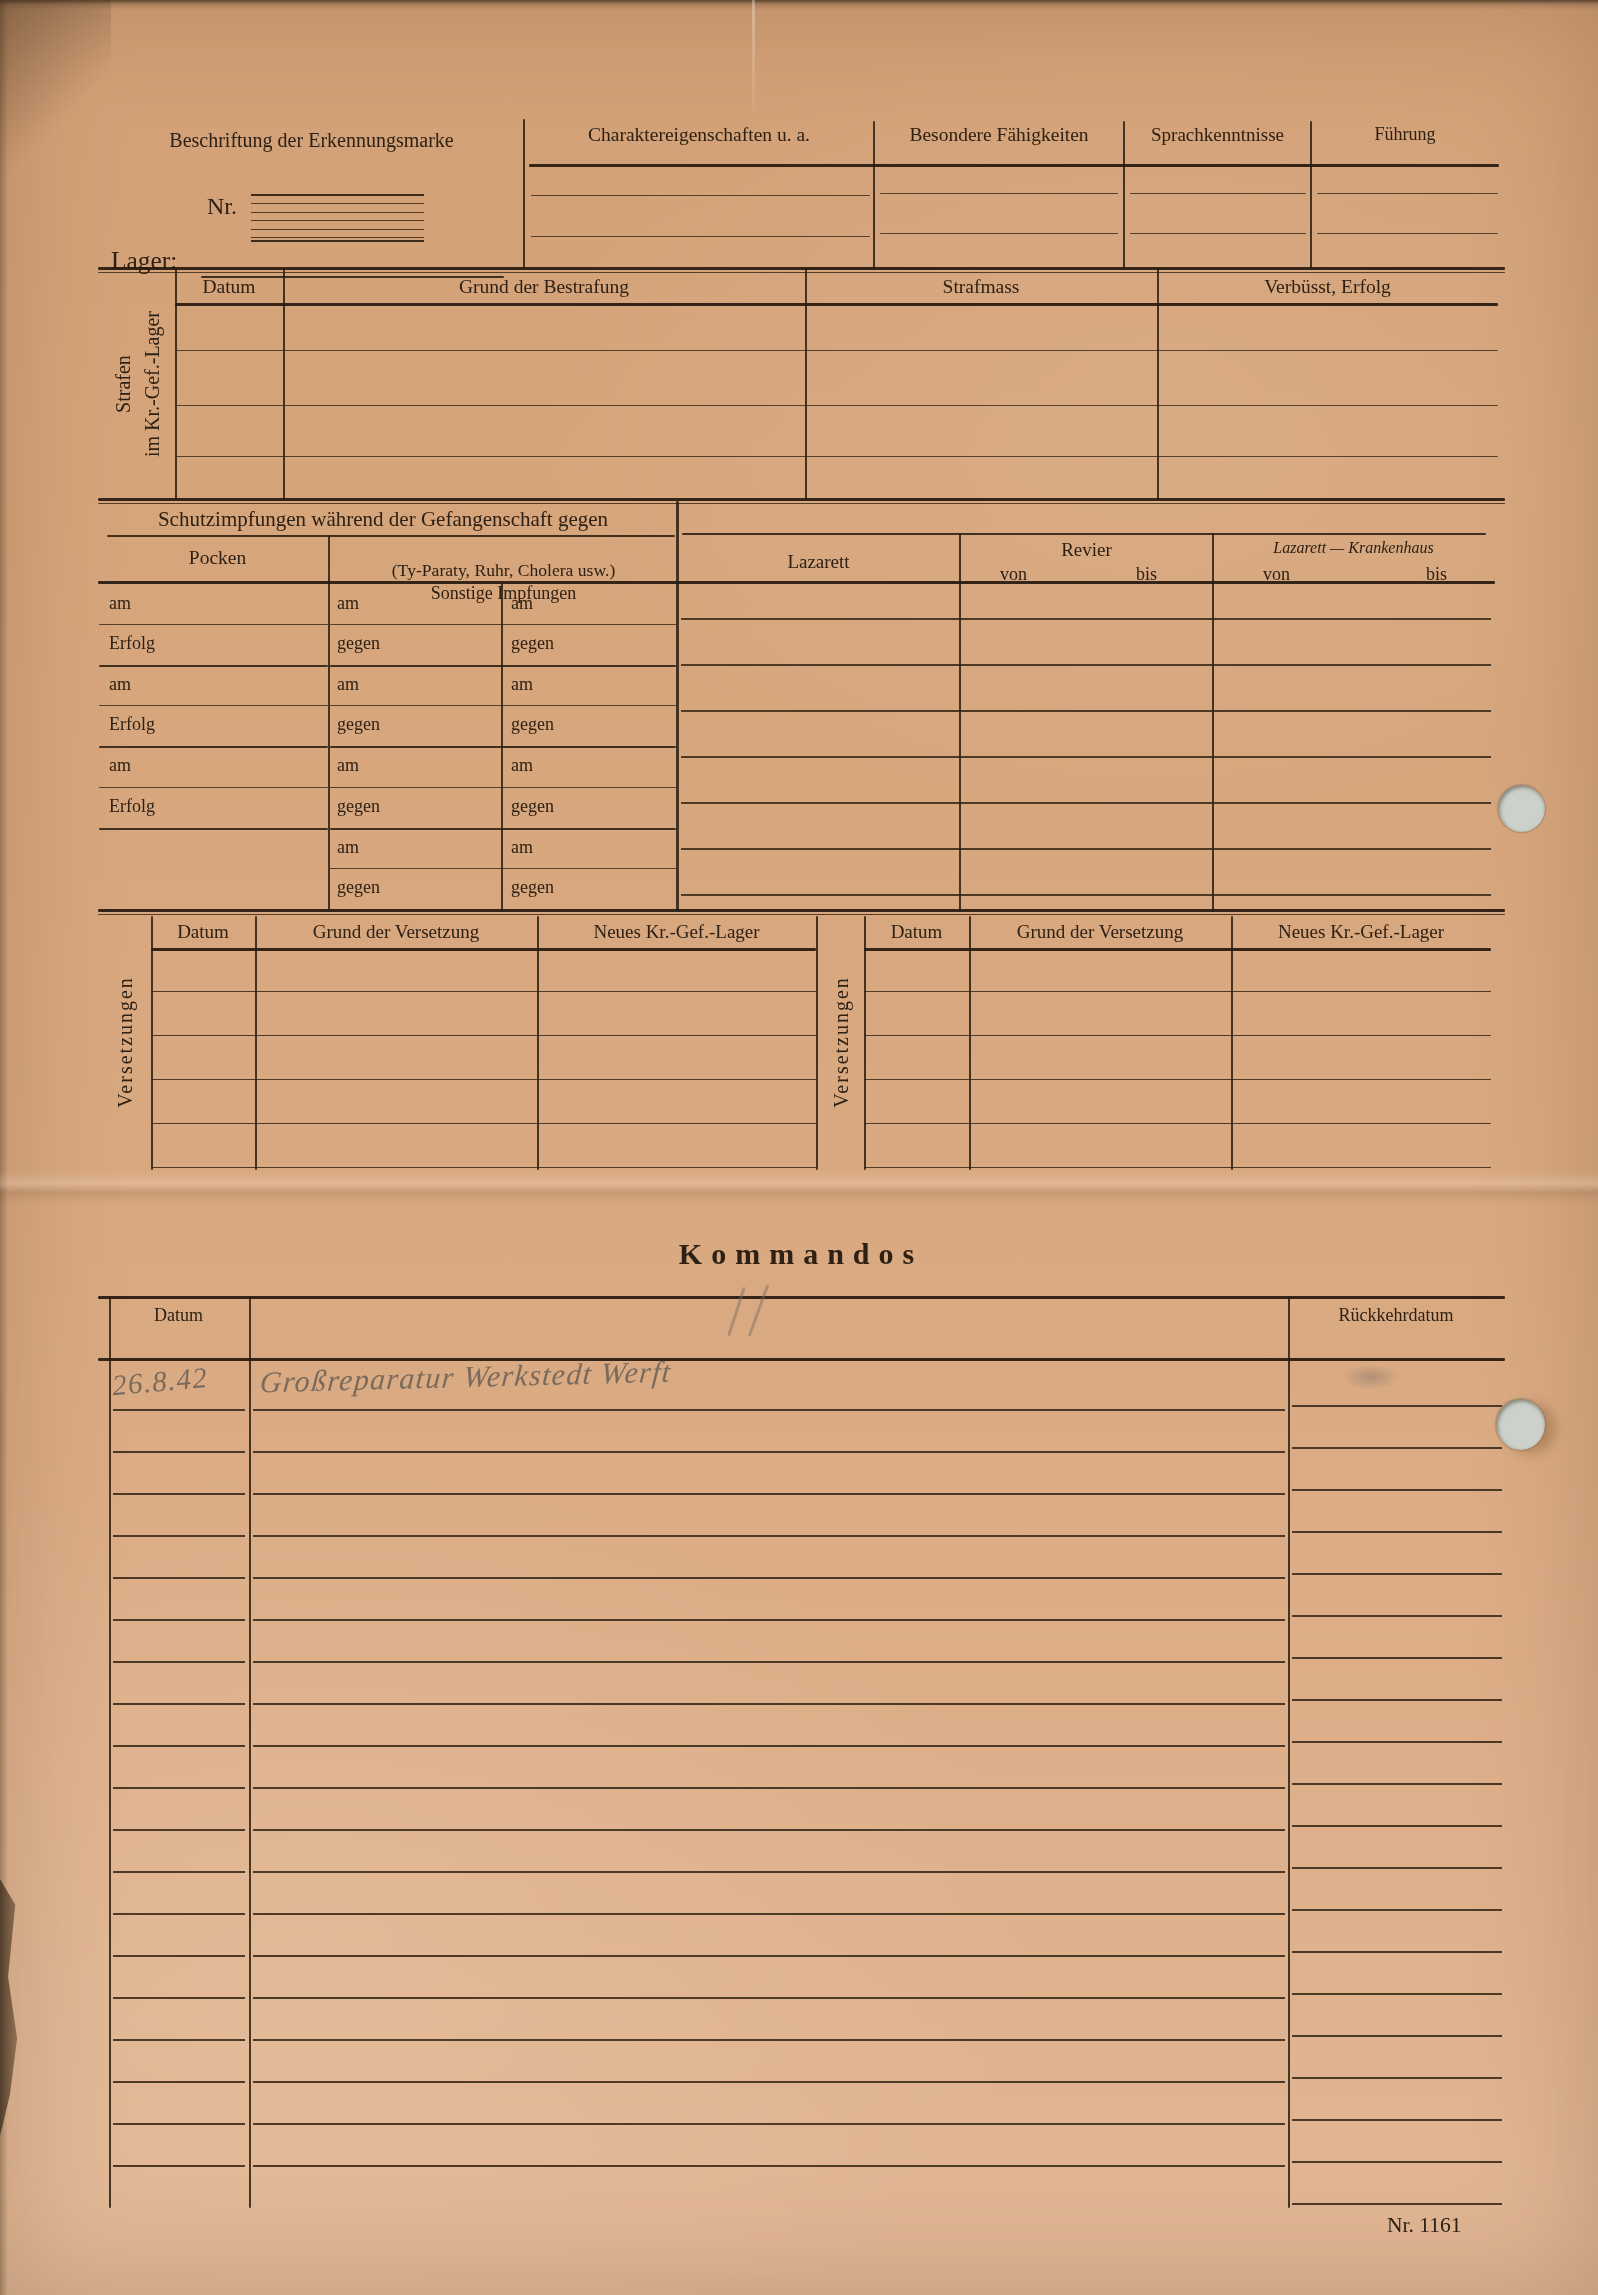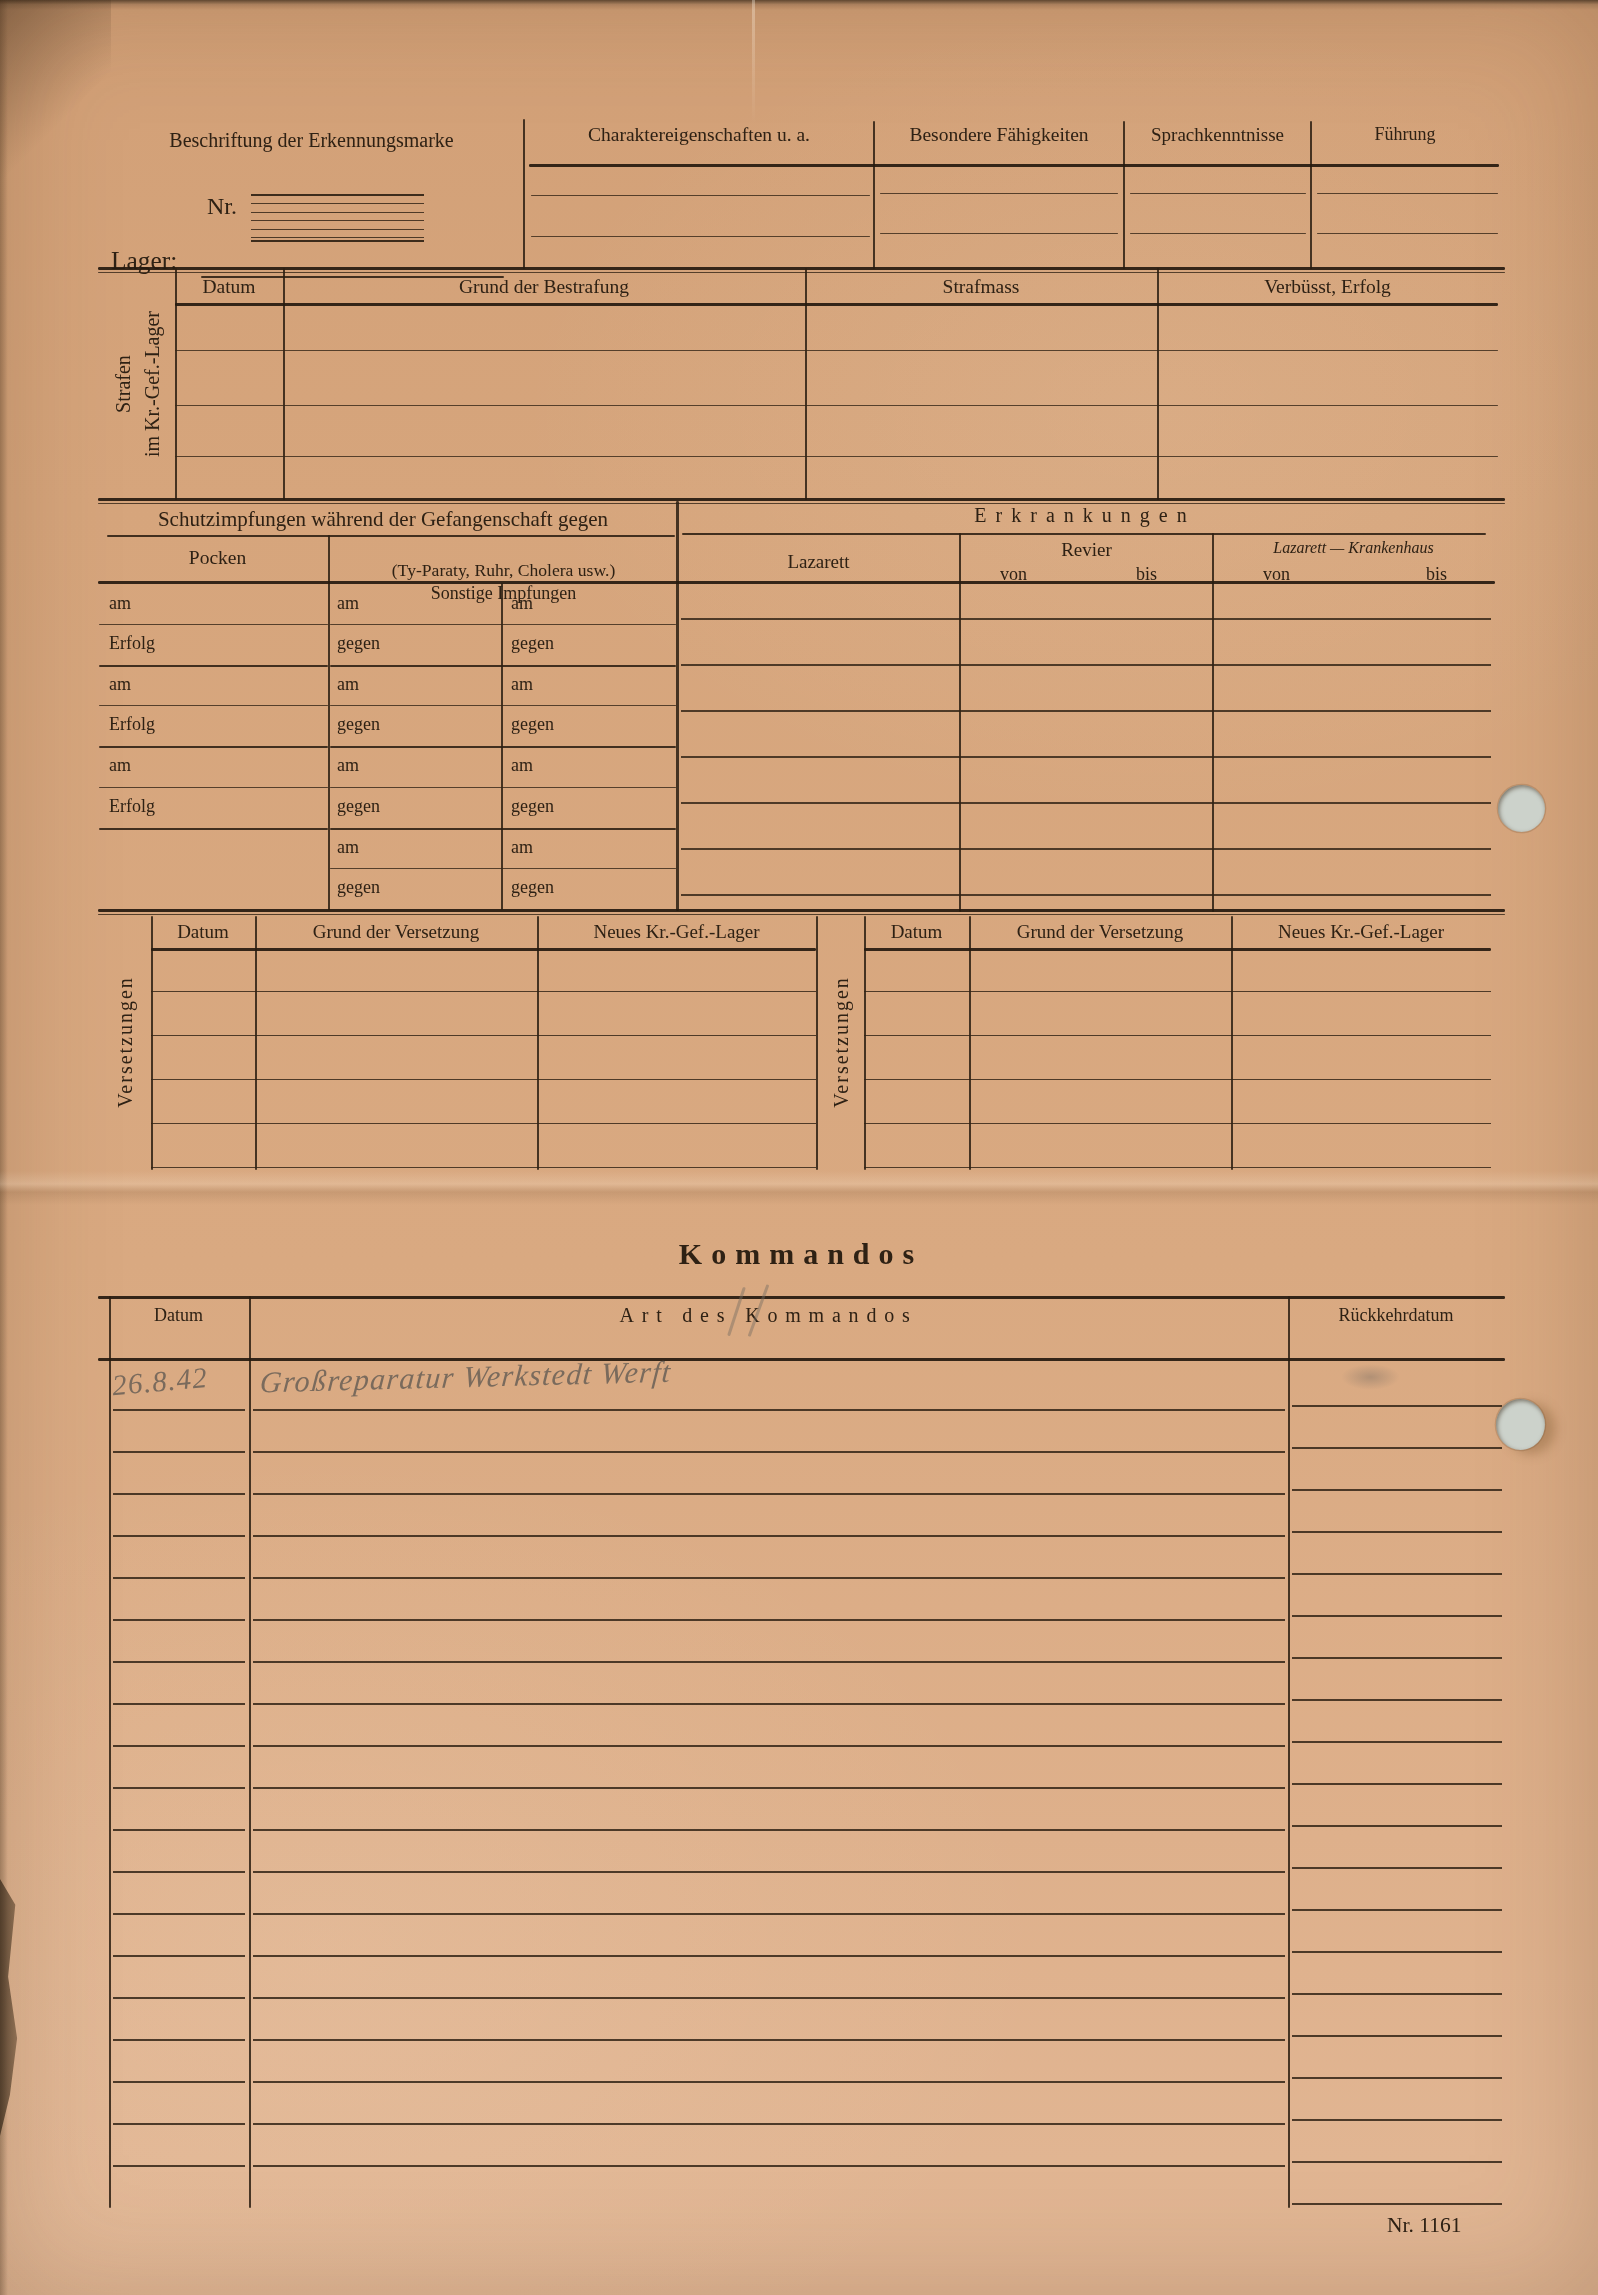--- a/index.html
+++ b/index.html
@@ -105,21 +105,20 @@
   <div class="hl thin" style="left:175px;top:350px;width:1323px;"></div>
   <div class="hl thin" style="left:175px;top:405px;width:1323px;"></div>
   <div class="hl thin" style="left:175px;top:456px;width:1323px;"></div>
 
   <div class="hl thick" style="left:98px;top:498px;width:1407px;"></div>
   <div class="hl thin" style="left:98px;top:503px;width:1407px;"></div>
 
   <div class="txt ctr" style="left:99px;top:507px;width:568px;font-size:21px;">Schutzimpfungen während der Gefangenschaft gegen</div>
   <div class="hl" style="left:107px;top:535px;width:568px;"></div>
 
-  <div class="txt ctr" style="left:679px;top:504px;width:812px;font-size:20px;letter-spacing:9px;">Erkrankungen</div>
   <div class="hl" style="left:682px;top:533px;width:804px;"></div>
 
   <div class="vl thick" style="left:676px;top:501px;height:410px;"></div>
 
   <div class="txt ctr" style="left:107px;top:547px;width:221px;font-size:19.5px;">Pocken</div>
   <div class="txt ctr" style="left:332px;top:539px;width:343px;font-size:18px;margin-top:44px;">Sonstige Impfungen</div>
   <div class="txt ctr" style="left:332px;top:560px;width:343px;font-size:17.6px;">(Ty-Paraty, Ruhr, Cholera usw.)</div>
   <div class="vl" style="left:328px;top:535px;height:375px;"></div>
 
   <div class="txt ctr" style="left:679px;top:551px;width:279px;font-size:19px;">Lazarett</div>
@@ -207,21 +206,20 @@
   <div class="rules" style="left:864px;top:948px;width:627px;height:221px;background:repeating-linear-gradient(to bottom, transparent 0 43px, rgba(48,34,20,0.82) 43px 44px);"></div>
 
   <div class="txt ctr" style="left:586px;top:1237px;width:430px;font-size:30px;font-weight:bold;letter-spacing:9px;">Kommandos</div>
 
   <div class="hl thick" style="left:98px;top:1296px;width:1407px;"></div>
   <div class="vl" style="left:109px;top:1296px;height:912px;"></div>
   <div class="vl" style="left:249px;top:1296px;height:912px;"></div>
   <div class="vl" style="left:1288px;top:1296px;height:912px;"></div>
 
   <div class="txt ctr" style="left:109px;top:1305px;width:139px;font-size:18px;">Datum</div>
-  <div class="txt ctr" style="left:249px;top:1304px;width:1039px;font-size:20px;letter-spacing:7.8px;">Art des Kommandos</div>
   <div class="txt ctr" style="left:1288px;top:1305px;width:216px;font-size:18px;">Rückkehrdatum</div>
 
   <div class="hl thick" style="left:98px;top:1358px;width:1407px;"></div>
 
   <div class="txt pencil" style="left:112px;top:1365px;font-size:29px;transform:rotate(-5deg);">26.8.42</div>
   <div class="txt pencil" style="left:260px;top:1360px;font-size:30px;transform:rotate(-1.5deg) skewX(-6deg);">Großreparatur Werkstedt Werft</div>
   <div class="txt pencil" style="left:1335px;top:1368px;font-size:26px;"></div>
   <div class="pencil-stroke" style="left:735px;top:1286px;width:2.6px;height:51px;transform:rotate(18deg);"></div>
   <div class="pencil-stroke" style="left:757px;top:1283px;width:2.6px;height:55px;transform:rotate(20deg);"></div>
   <div class="smudge" style="left:1341px;top:1364px;width:59px;height:26px;"></div>

